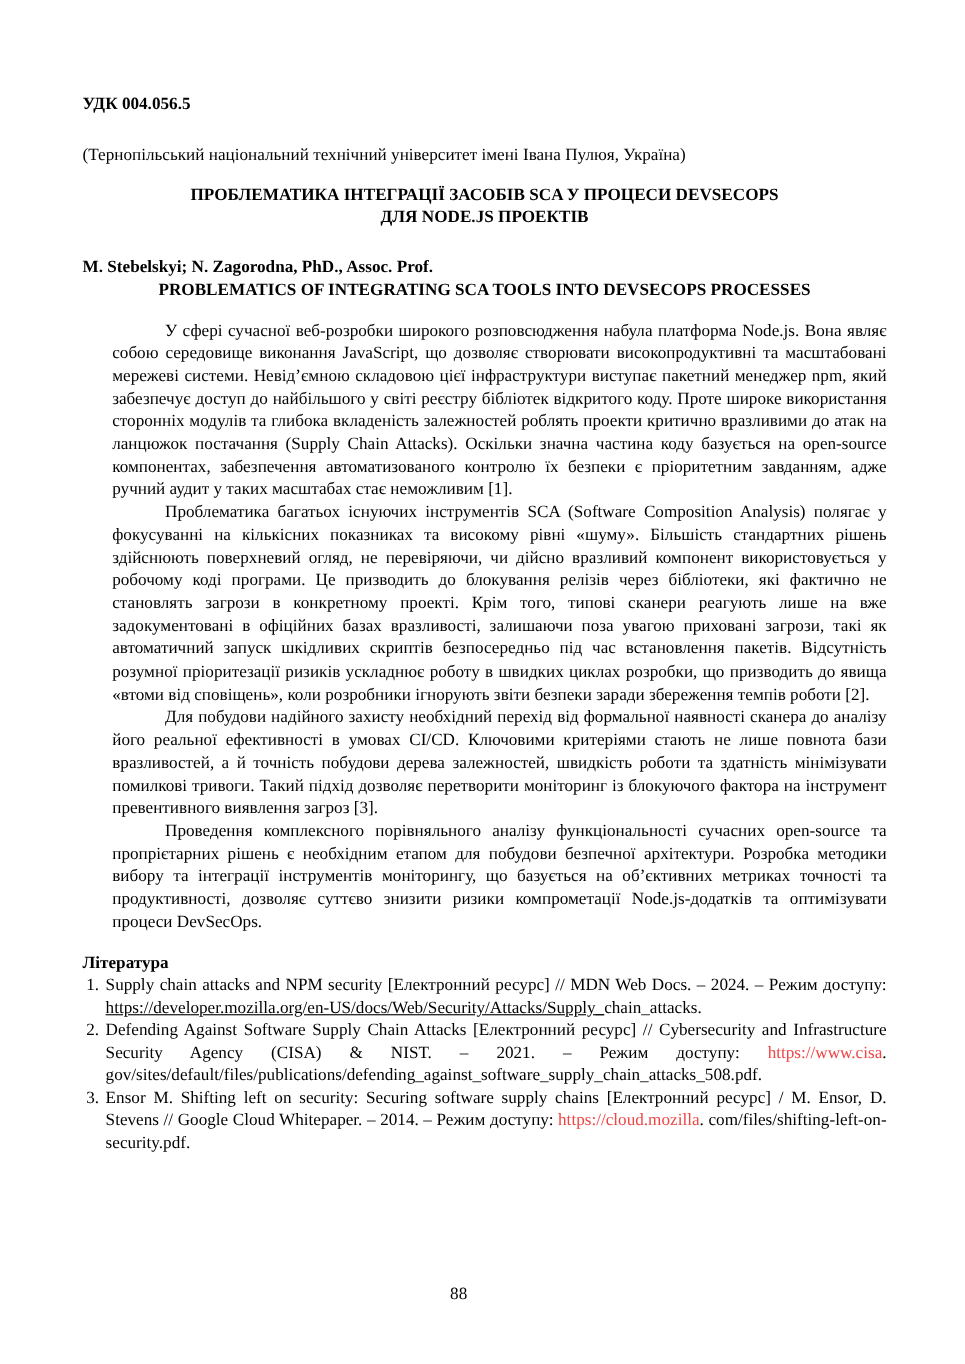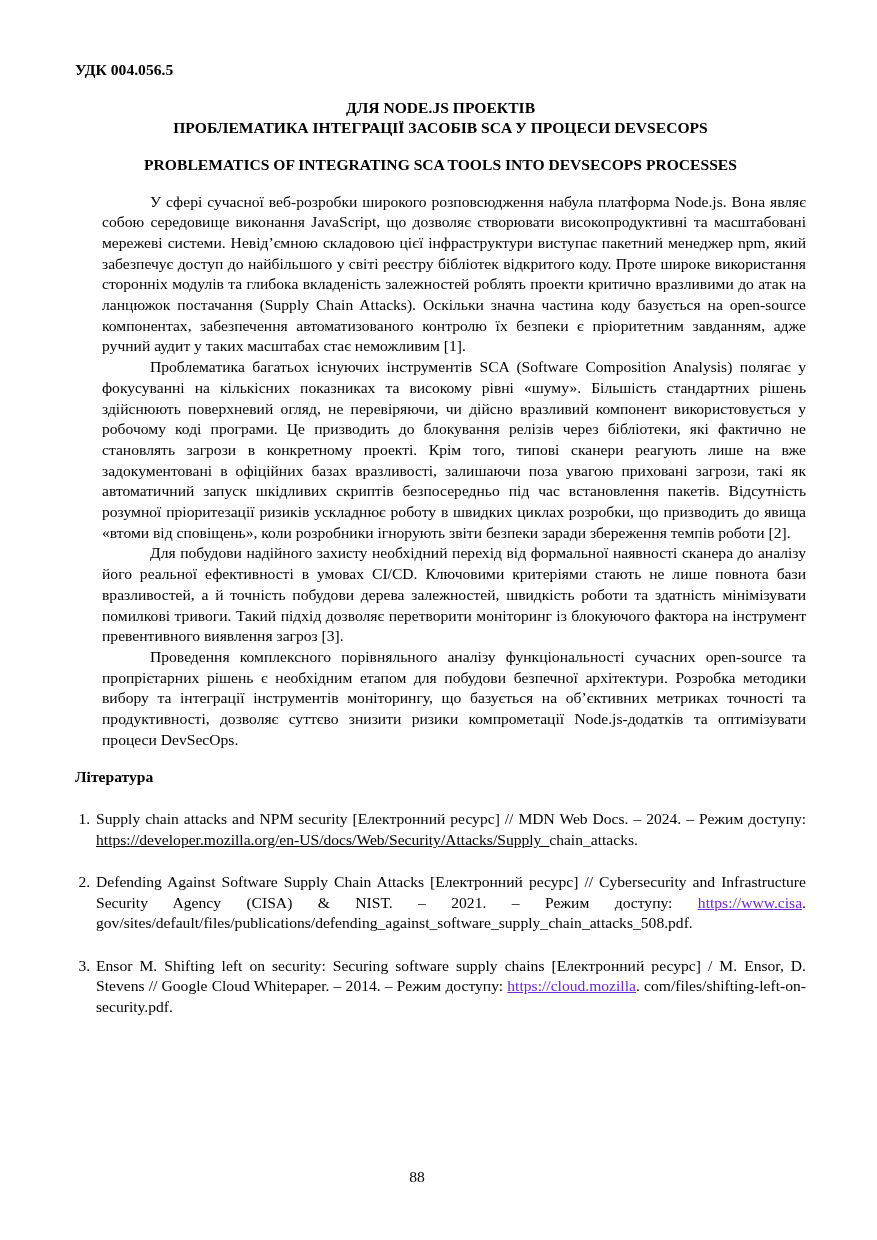--- a/index.html
+++ b/index.html
@@ -2,51 +2,53 @@
 <html><head>
 <meta charset="utf-8">
 <style>
   html, body { margin: 0; padding: 0; background: #ffffff; }
   body {
     width: 877px; height: 1240px; position: relative; overflow: hidden;
     font-family: "Liberation Serif", "DejaVu Serif", serif;
     color: #000; font-size: 15.6px;
   }
   .page { position: absolute; left: 75px; top: 60px; width: 731px; }
-  .line { line-height: 20.5px; }
+  .line { line-height: 20.5px; margin-top: 25px; }
   .bold { font-weight: bold; }
   .title { text-align: center; font-weight: bold; line-height: 20px; }
   .title-uk { margin-top: 17px; }
   .udc-en { margin-top: 17px; }
-  .title-en { margin-top: 17px; }
+  .title-en { margin-top: 0; }
   .body { margin-top: 17px; margin-left: 27px; }
   .para {
     text-align: justify; text-indent: 48px; line-height: 20.7px; margin: 0;
   }
   .refs-head { font-weight: bold; margin-top: 16px; line-height: 21px; }
   ol.refs { margin: 0; padding-left: 19px; }
-  ol.refs li { text-align: justify; line-height: 20.5px; padding-left: 2px; margin-top: 22px; }
+  ol.refs li { text-align: justify; line-height: 20.5px; padding-left: 2px; }
   .plain-link { color: #000; text-decoration: underline; }
-  .blue-link { color: #6d28d9; text-decoration: underline; }
+  .blue-link { color: #ef4444; }
   .page-number {
     position: absolute; top: 1167px; left: 0; width: 834px; text-align: center; line-height: 20px;
   }
 </style>
 </head>
 <body>
 
 <div class="page">
   <div class="line bold">УДК 004.056.5</div>
+  <div class="line">(Тернопільський національний технічний університет імені Івана Пулюя, Україна)</div>
 
   <div class="title title-uk">
+    <div>ПРОБЛЕМАТИКА ІНТЕГРАЦІЇ ЗАСОБІВ SCA У ПРОЦЕСИ DEVSECOPS</div>
     <div>ДЛЯ NODE.JS ПРОЕКТІВ</div>
-    <div>ПРОБЛЕМАТИКА ІНТЕГРАЦІЇ ЗАСОБІВ SCA У ПРОЦЕСИ DEVSECOPS</div>
   </div>
 
   <div class="udc-en">
+    <div class="line bold">M. Stebelskyi; N. Zagorodna, PhD., Assoc. Prof.</div>
   </div>
 
   <div class="title title-en">
     <div>PROBLEMATICS OF INTEGRATING SCA TOOLS INTO DEVSECOPS PROCESSES</div>
   </div>
 
   <div class="body">
     <p class="para">У сфері сучасної веб-розробки широкого розповсюдження набула платформа Node.js. Вона являє собою середовище виконання JavaScript, що дозволяє створювати високопродуктивні та масштабовані мережеві системи. Невід’ємною складовою цієї інфраструктури виступає пакетний менеджер npm, який забезпечує доступ до найбільшого у світі реєстру бібліотек відкритого коду. Проте широке використання сторонніх модулів та глибока вкладеність залежностей роблять проекти критично вразливими до атак на ланцюжок постачання (Supply Chain Attacks). Оскільки значна частина коду базується на open-source компонентах, забезпечення автоматизованого контролю їх безпеки є пріоритетним завданням, адже ручний аудит у таких масштабах стає неможливим [1].</p>
     <p class="para">Проблематика багатьох існуючих інструментів SCA (Software Composition Analysis) полягає у фокусуванні на кількісних показниках та високому рівні «шуму». Більшість стандартних рішень здійснюють поверхневий огляд, не перевіряючи, чи дійсно вразливий компонент використовується у робочому коді програми. Це призводить до блокування релізів через бібліотеки, які фактично не становлять загрози в конкретному проекті. Крім того, типові сканери реагують лише на вже задокументовані в офіційних базах вразливості, залишаючи поза увагою приховані загрози, такі як автоматичний запуск шкідливих скриптів безпосередньо під час встановлення пакетів. Відсутність розумної пріоритезації ризиків ускладнює роботу в швидких циклах розробки, що призводить до явища «втоми від сповіщень», коли розробники ігнорують звіти безпеки заради збереження темпів роботи [2].</p>
     <p class="para">Для побудови надійного захисту необхідний перехід від формальної наявності сканера до аналізу його реальної ефективності в умовах CI/CD. Ключовими критеріями стають не лише повнота бази вразливостей, а й точність побудови дерева залежностей, швидкість роботи та здатність мінімізувати помилкові тривоги. Такий підхід дозволяє перетворити моніторинг із блокуючого фактора на інструмент превентивного виявлення загроз [3].</p>

